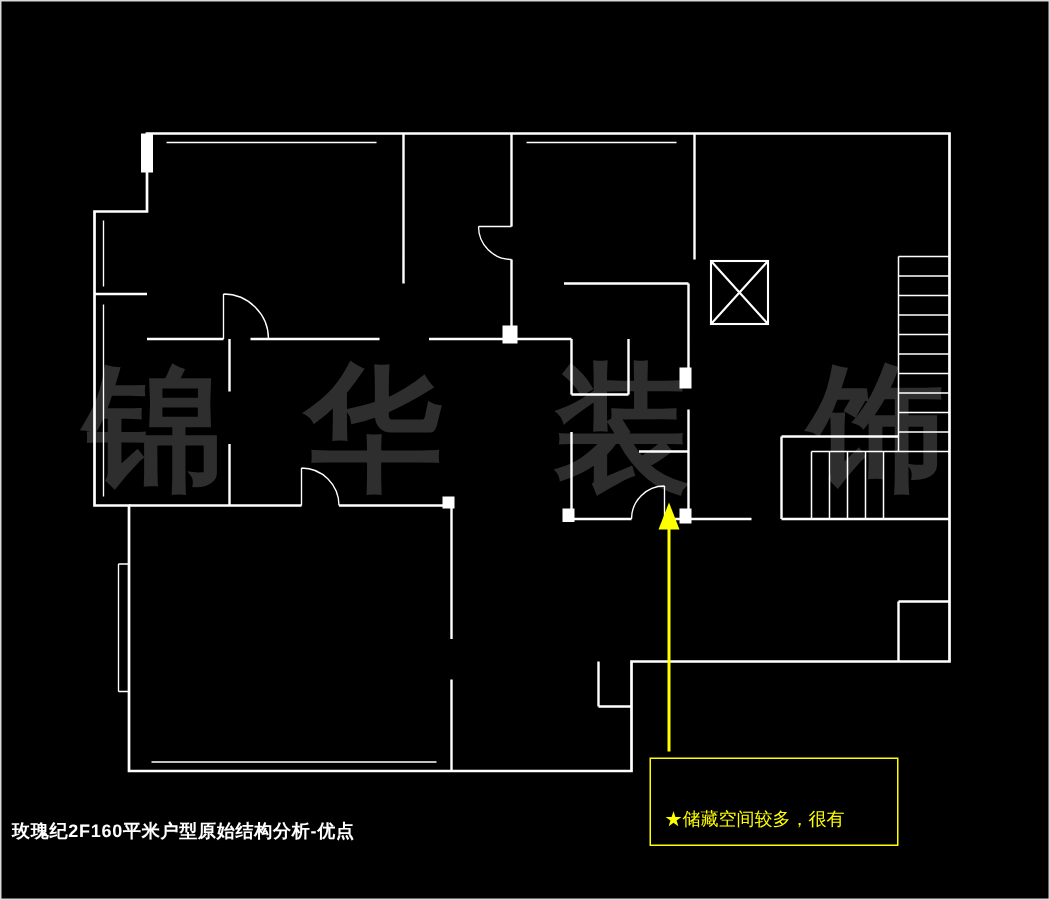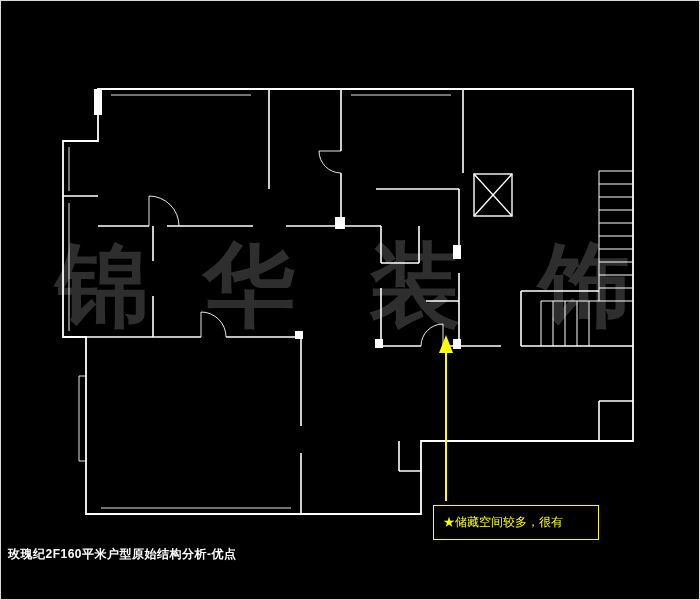--- a/index.html
+++ b/index.html
@@ -16,21 +16,21 @@
   .w1{left:55px;top:238px;}
   .w2{left:202px;top:238px;}
   .w3{left:368px;top:238px;}
   .w4{left:538px;top:238px;}
   .plan-svg{position:absolute;left:0;top:0;z-index:2;}
   .note{
     position:absolute;left:432px;top:504px;width:146px;z-index:3;
     border:1px solid #ffff00;background:#000;color:#ffff00;
     font-size:12px;line-height:21px;padding:6px 9px;
   }
-  .note div{white-space:nowrap;}
+  .note div{white-space:nowrap;margin-top:24px;}
   .title{
     position:absolute;left:7px;top:545px;z-index:4;
     color:#ffffff;font-weight:700;font-size:12px;letter-spacing:.5px;
   }
 </style>
 </head>
 <body>
 
 <div class="canvas">
 

